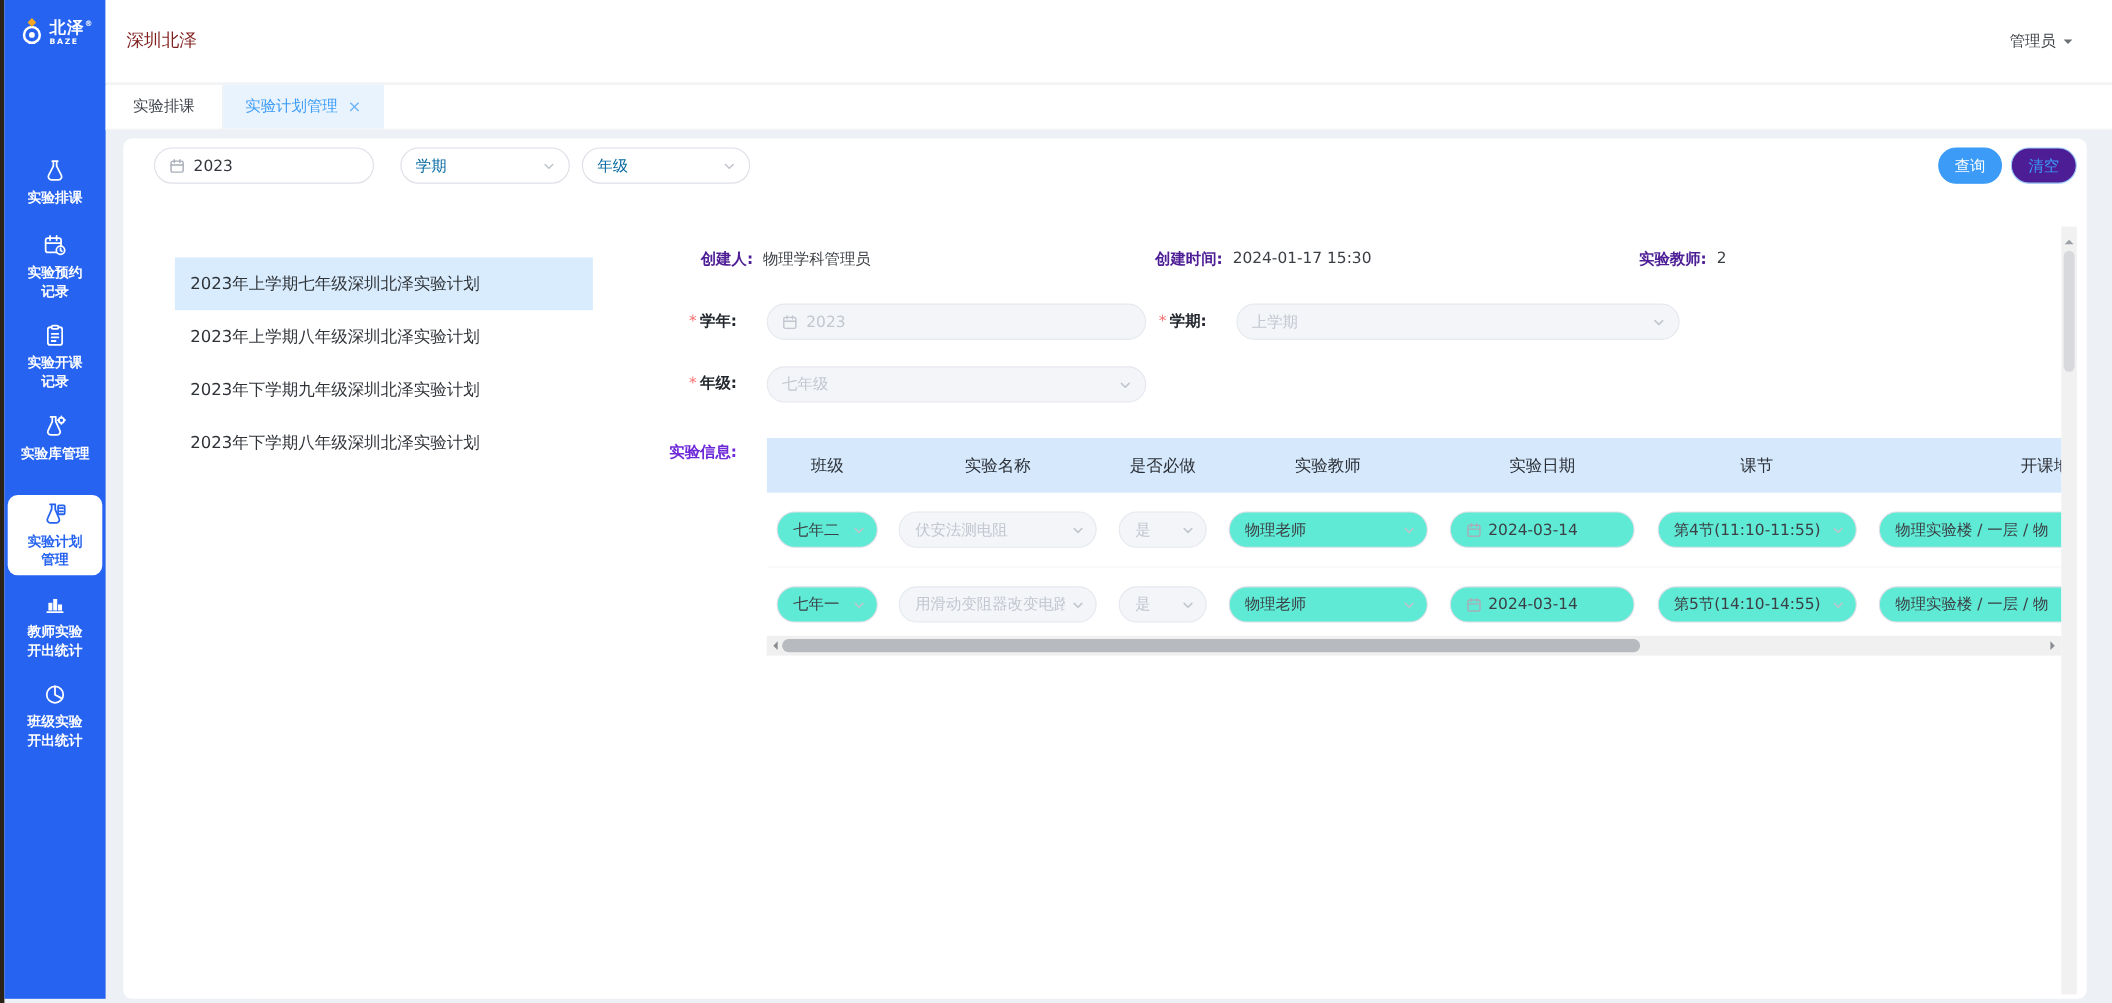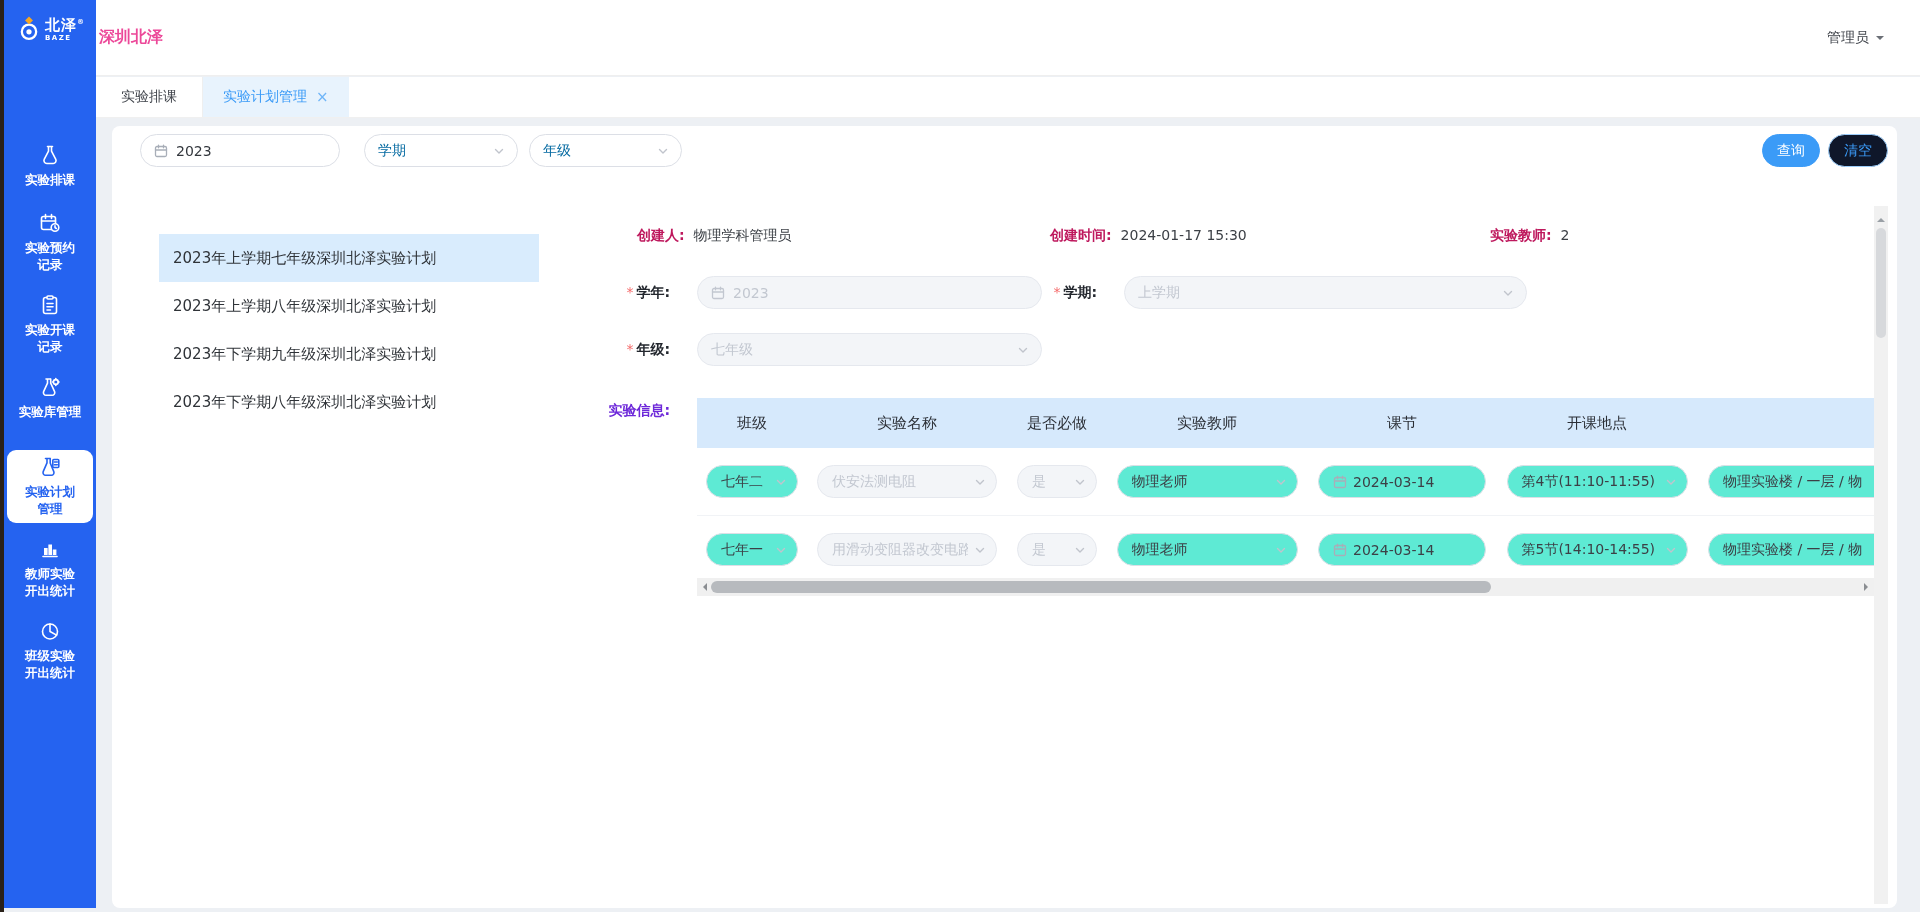--- a/index.html
+++ b/index.html
@@ -19,46 +19,46 @@
   .logo-txt{display:flex;flex-direction:column;line-height:1;}
   .logo-zh{font-size:15px;font-weight:bold;letter-spacing:1px;}
   .logo-zh sup{font-size:7px;}
   .logo-en{font-size:7px;font-weight:bold;letter-spacing:1.5px;margin-top:2px;color:#ffffff;}
   .side-item{position:absolute;left:3px;width:86px;display:flex;flex-direction:column;align-items:center;justify-content:center;color:#fff;cursor:pointer;border-radius:9px;padding:6px 0;}
   .side-item .lbl{font-size:12.5px;line-height:17px;text-align:center;font-weight:600;}
   .side-item .ic{margin-bottom:5px;}
   .side-item.active{background:#ffffff;color:#2563f0;}
   
   .header{position:absolute;left:96px;top:0;width:1824px;height:76px;background:#fff;border-bottom:1px solid #efefef;display:flex;align-items:center;}
-  .header-title{font-size:16px;font-weight:bold;color:#ec4899;margin-left:3px;}
+  .header-title{font-size:16px;font-weight:normal;color:#7f1d1d;margin-left:19px;}
   .user-menu{position:absolute;right:36px;top:0;height:76px;display:flex;align-items:center;gap:7px;cursor:pointer;color:#41454c;}
   .caret{width:0;height:0;border:4.5px solid transparent;border-top-color:#6b6f76;margin-top:4px;}
   
   .tabbar{position:absolute;left:96px;top:77px;width:1824px;height:41px;background:#fff;border-bottom:1px solid #f0f0f0;display:flex;}
   .tab{height:100%;display:flex;align-items:center;justify-content:center;padding:0 25px;font-size:14px;color:#41454c;cursor:pointer;border-right:1px solid #efefef;}
   .tab.active{background:#e8f3fd;color:#3b9bf7;border-right:none;gap:9px;padding:0 20px;}
   .tab .close{font-size:15px;color:#6fb5f8;line-height:1;cursor:pointer;}
   
   .card{position:absolute;left:112px;top:126px;width:1785px;height:782px;background:#fff;border-radius:8px;}
   
   .pill{height:33px;border:1px solid #dcdfe6;border-radius:17px;background:#fff;display:flex;align-items:center;gap:8px;padding:0 12px 0 13px;font-size:14px;color:#33373d;}
   .pill .ph{color:#0369a1;}
   .pill .grow{flex:1;overflow:hidden;white-space:nowrap;}
   .f-year{position:absolute;left:28px;top:8px;width:200px;}
   .f-sem{position:absolute;left:252px;top:8px;width:154px;}
   .f-grade{position:absolute;left:417px;top:8px;width:153px;}
   .btn{height:33px;border-radius:17px;font-size:14px;display:flex;align-items:center;justify-content:center;cursor:pointer;}
   .btn-primary{position:absolute;left:1650px;top:8px;width:58px;background:#3b9bf7;color:#fff;border:1px solid #3b9bf7;}
-  .btn-ghost{position:absolute;left:1716px;top:8px;width:60px;background:#0f172a;color:#3b9bf7;border:1px solid #9ccdfa;}
+  .btn-ghost{position:absolute;left:1716px;top:8px;width:60px;background:#4c1d95;color:#3b9bf7;border:1px solid #9ccdfa;}
   
   .plan-list{position:absolute;left:47px;top:108px;width:380px;}
   .plan-item{height:48px;display:flex;align-items:center;padding:0 14px;font-size:15px;color:#2f3338;cursor:pointer;white-space:nowrap;}
   .plan-item.selected{background:#d9ecfd;}
   
-  .info-row span.k{font-weight:bold;color:#be185d;}
+  .info-row span.k{font-weight:bold;color:#4c1d95;}
   .info-item{position:absolute;top:101px;display:flex;gap:9px;font-size:14px;}
   .info-1{left:525px;} .info-2{left:938px;} .info-3{left:1378px;}
   
   .fld-label{position:absolute;width:122px;text-align:right;height:33px;line-height:33px;font-size:14px;color:#23272e;font-weight:bold;}
   .fld-label .req{color:#f56c6c;margin-right:3px;font-weight:normal;}
   .fld{position:absolute;}
   .dis{background:#f3f5f8 !important;border-color:#e5e8ee !important;color:#c2c7d0 !important;}
   .dis .ic-cal{color:#c2c7d0;}
   .chev{margin-left:auto;color:#c0c4cc;}
   .ic-cal{color:#a8aeb8;}
@@ -292,20 +292,21 @@
   </div>
 
   <div class="tbl-label">实验信息:</div>
 
   <div class="exp-wrap">
     <div class="exp-row exp-head">
       <div class="hc">班级</div>
       <div class="hc">实验名称</div>
       <div class="hc">是否必做</div>
       <div class="hc">实验教师</div>
+      <div class="hc">实验日期</div>
       <div class="hc">课节</div>
       <div class="hc">开课地点</div>
     </div>
 
     <div class="exp-row exp-body">
       <div class="bc">
           <div class="sel w-class">
         <span class="txt">七年二</span>
         <span class="chev">
               <svg width="12" height="12" viewBox="0 0 12 12" stroke="currentColor" fill="none" stroke-width="1.4" stroke-linecap="round" stroke-linejoin="round">

